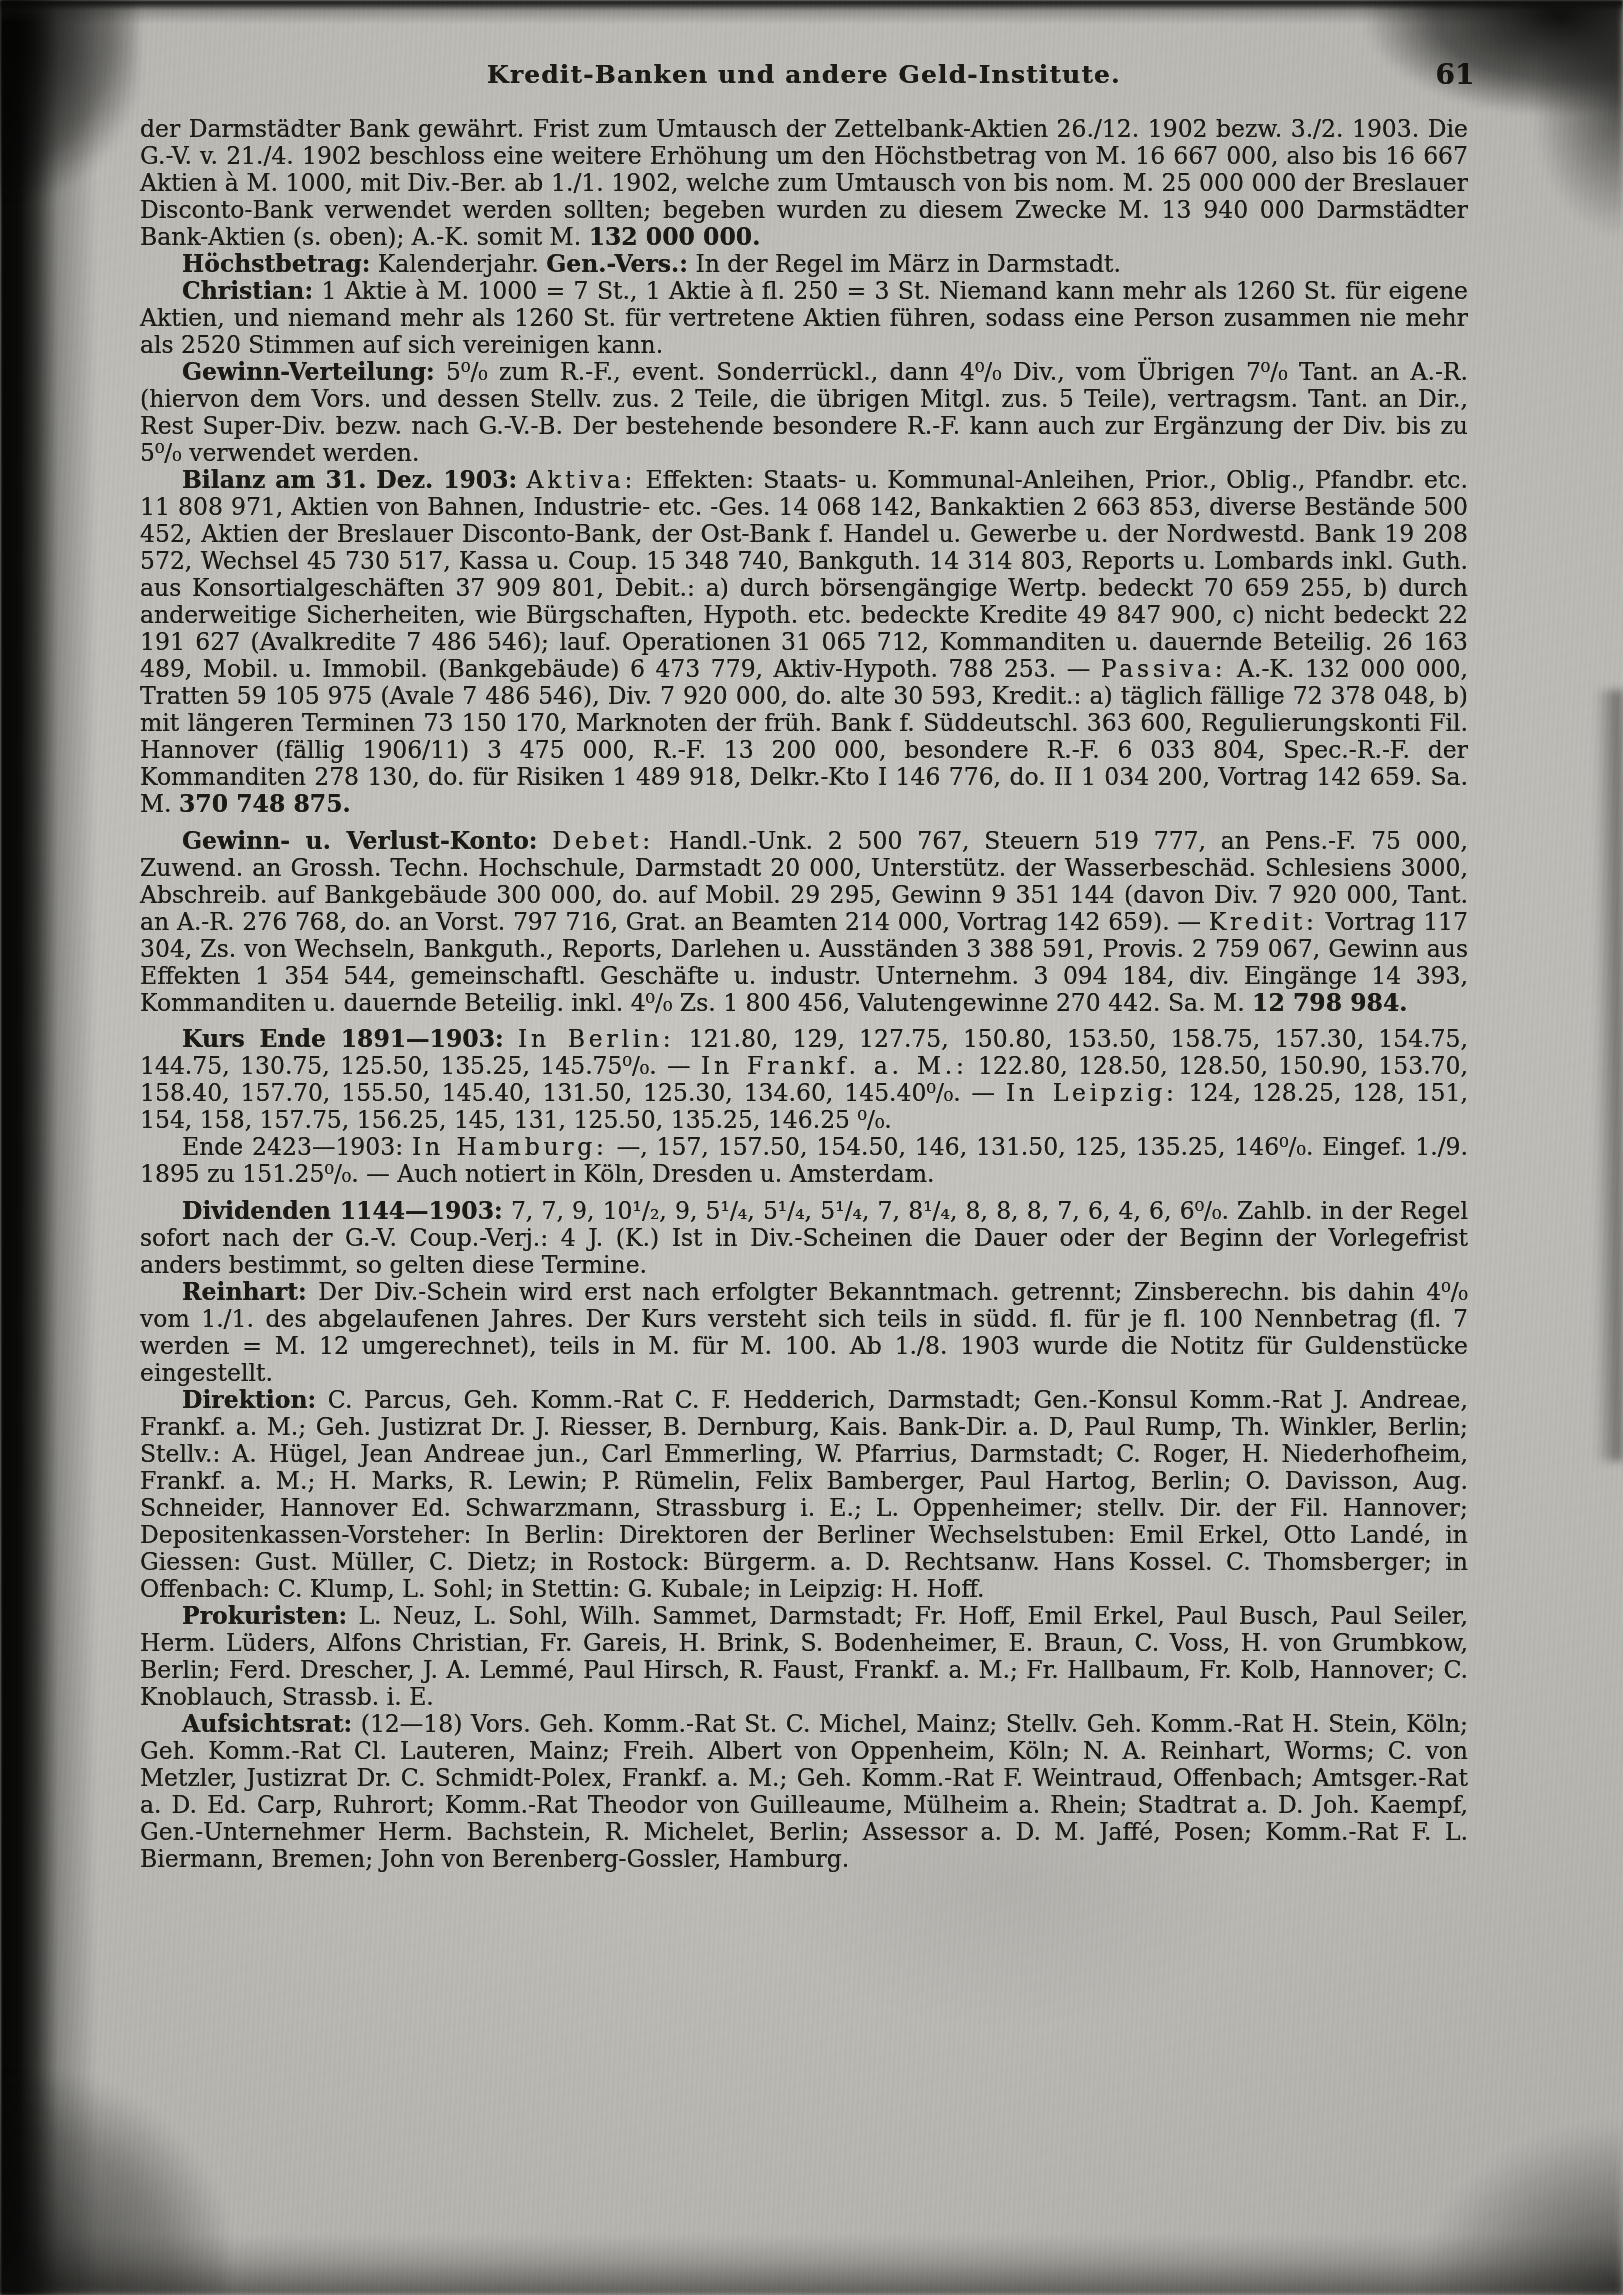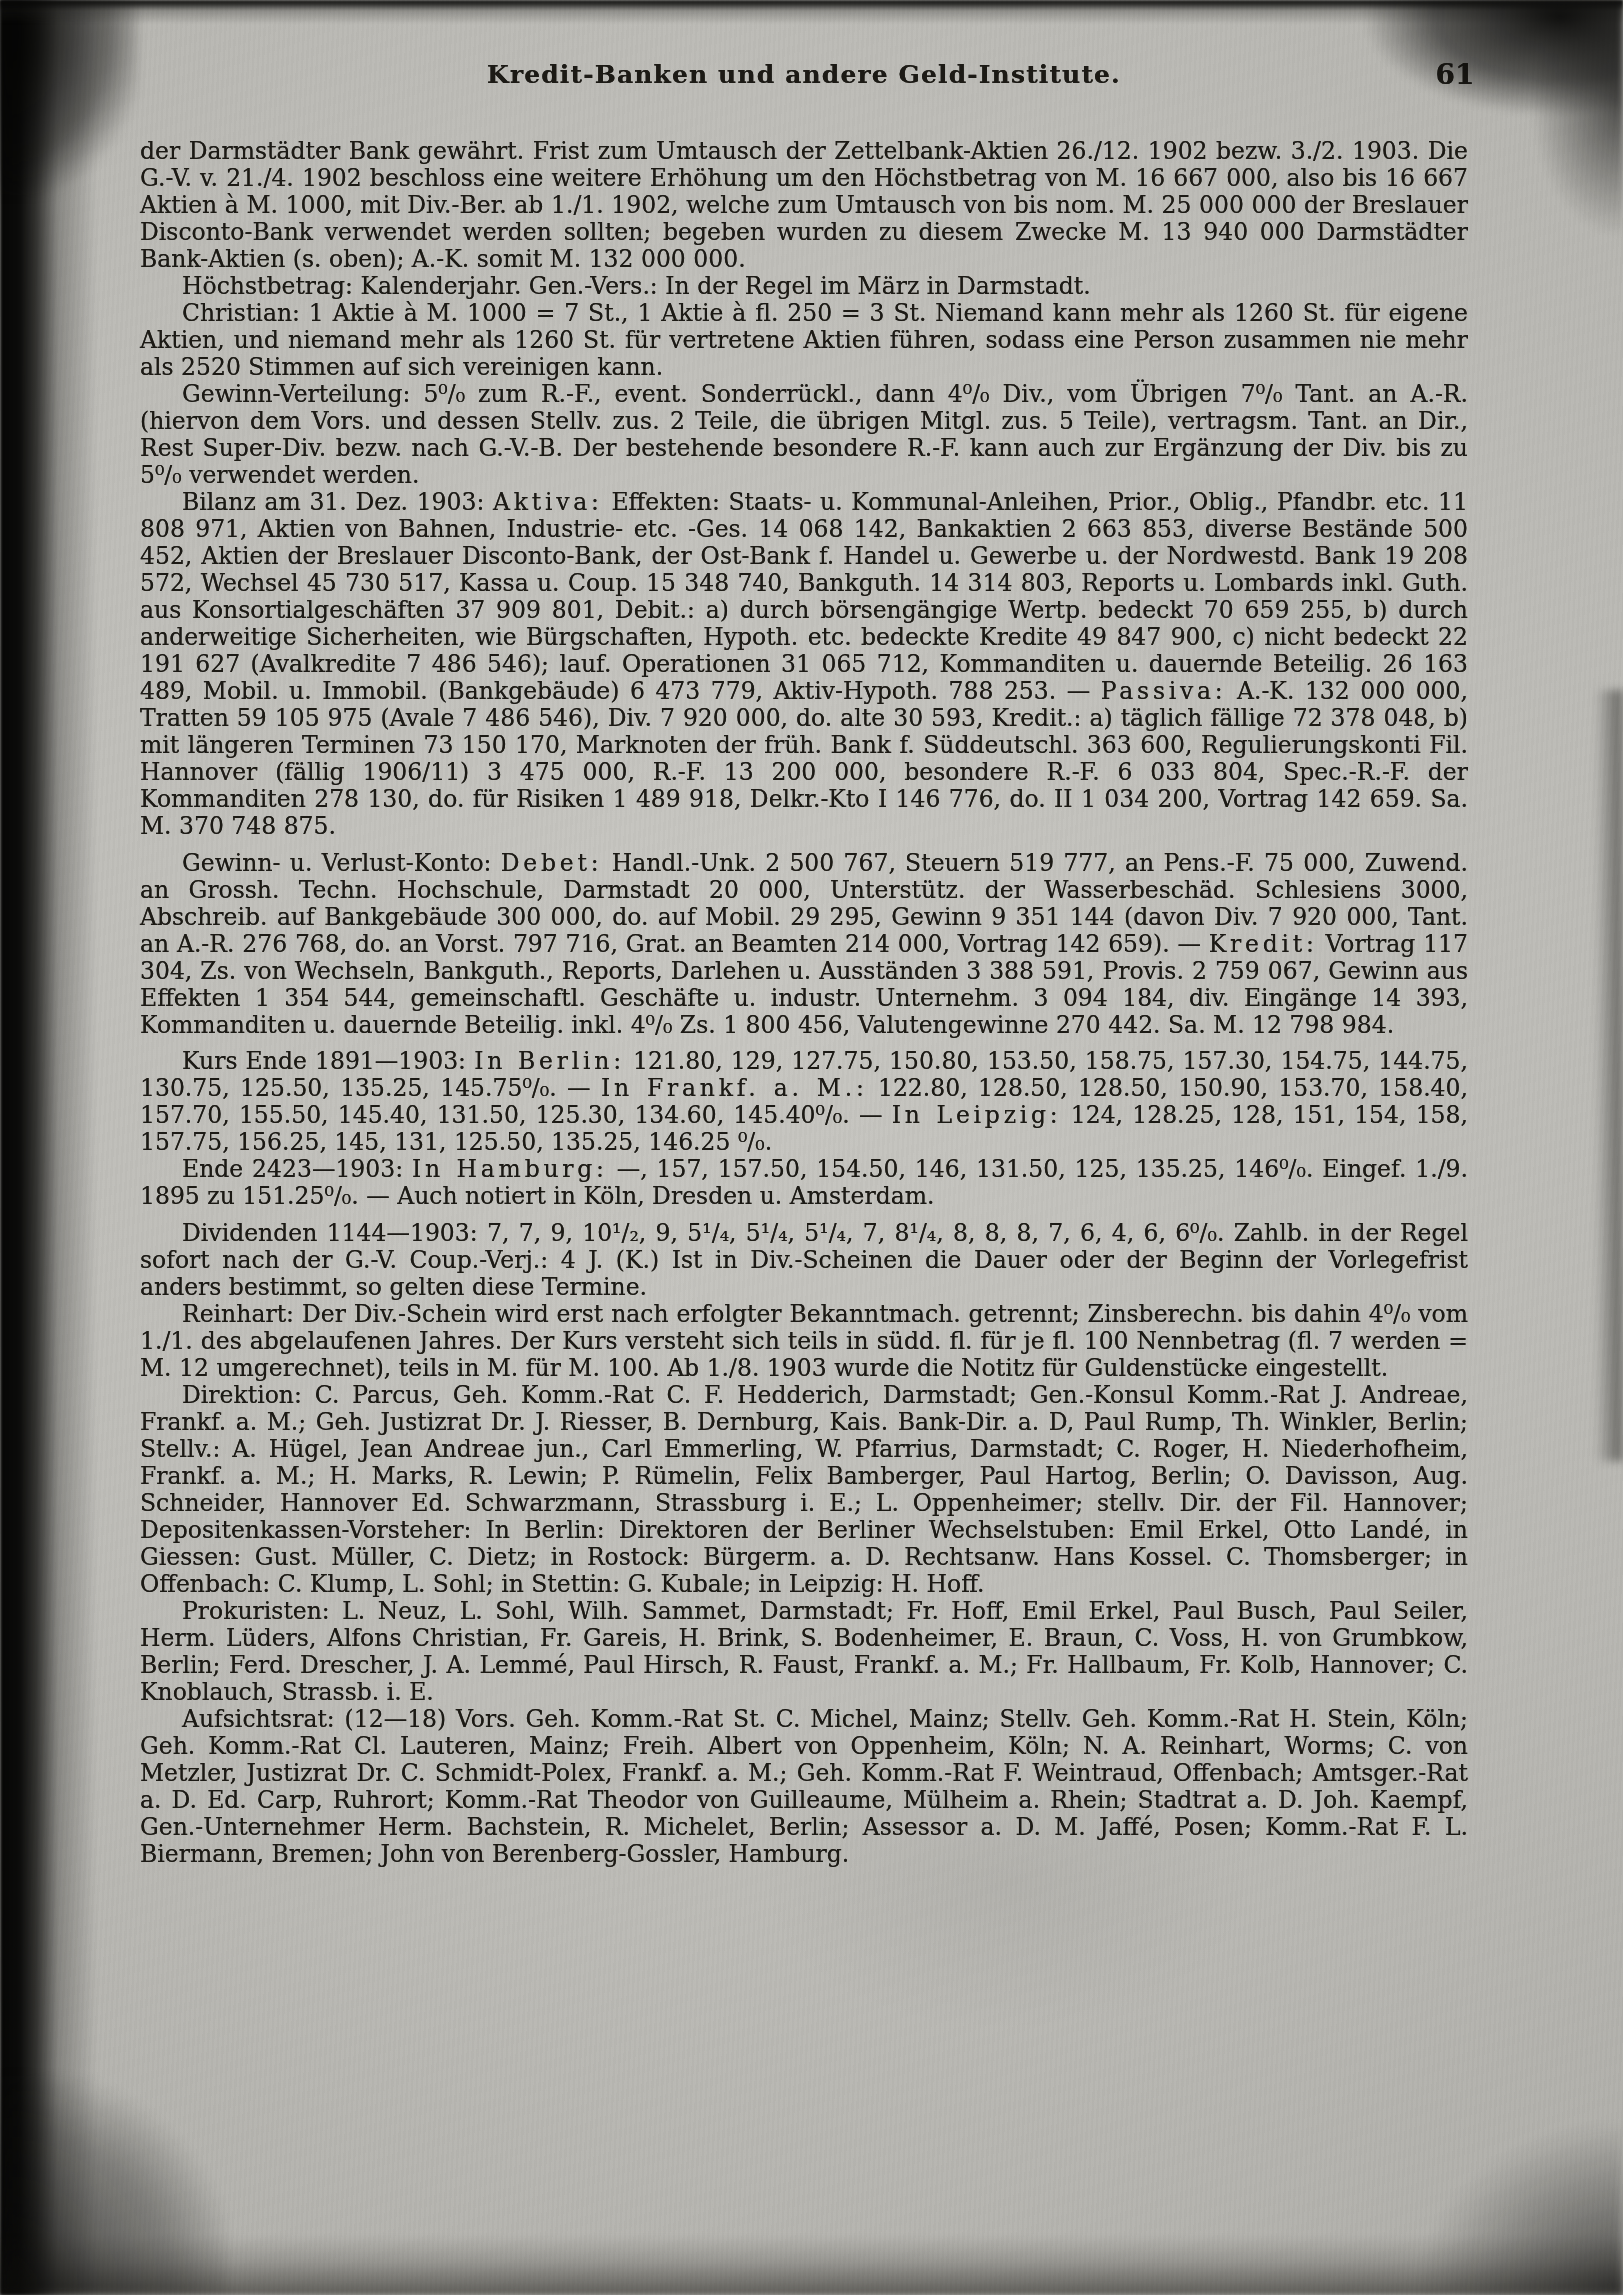--- a/index.html
+++ b/index.html
@@ -66,40 +66,40 @@
   .corner-br{
     right:0;bottom:0;width:203px;height:170px;
     background:radial-gradient(ellipse at 100% 100%, rgba(10,10,9,.6), transparent 72%);
     filter:blur(4.9px);
   }
 
   .page-content{
     position:absolute;left:140px;top:60px;width:1328px;z-index:2;
     color:#1c1a15;
   }
-  .header{position:relative;height:36px;margin-bottom:42px;}
+  .header{position:relative;height:36px;margin-bottom:20px;}
   .header-title{
     position:absolute;left:0;right:0;text-align:center;
     font-weight:700;font-size:25px;letter-spacing:.045em;
     text-shadow:0 0 0.5px rgba(22,20,15,.85);
   }
   .page-number{
     position:absolute;right:-6.5px;top:-1.6px;
     font-weight:700;font-size:28px;
     text-shadow:0 0 0.5px rgba(22,20,15,.85);
   }
   .body p{
     margin:0;text-align:justify;
     font-size:23.5px;line-height:27px;
     hyphens:auto;
     text-shadow:0 0 0.6px rgba(25,22,17,.8);
   }
   .body p.indent{text-indent:42px;}
   .body p.gap{margin-top:9.7px;}
-  .b{font-weight:400;}
+  .b{font-weight:700;}
   .sp{letter-spacing:.16em;}
 </style>
 </head>
 <body>
 
 <div class="scan">
 
   <div class="edge edge-left"></div>
   <div class="edge blob-left-top"></div>
   <div class="edge edge-top"></div>

